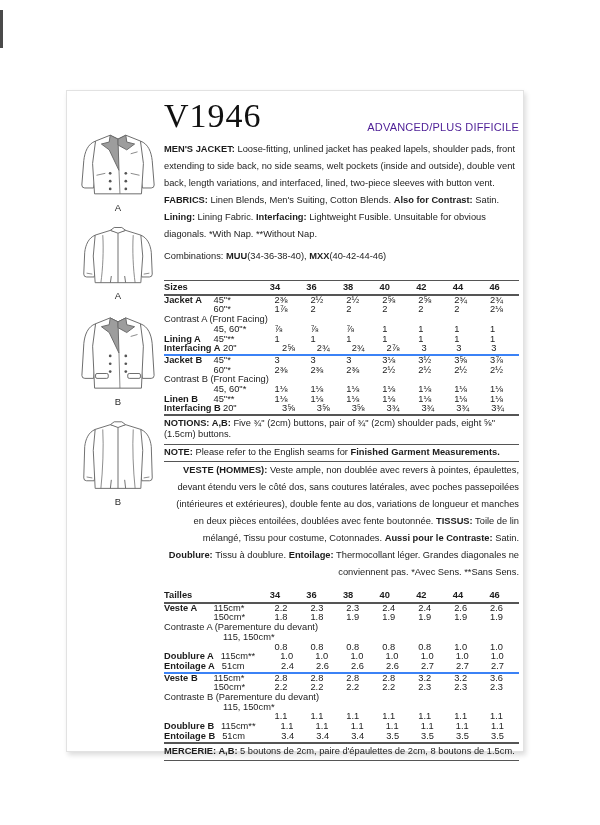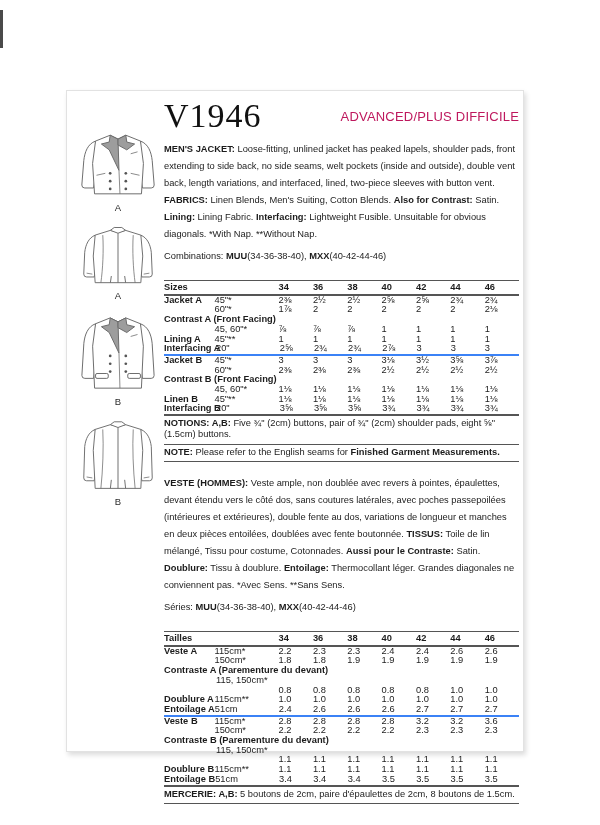--- a/index.html
+++ b/index.html
@@ -9,34 +9,34 @@
   .panel{position:absolute;left:66px;top:90px;width:456px;height:660px;background:#fff;
          border:1px solid #e2e2e2;box-shadow:2px 3px 5px rgba(0,0,0,0.14);}
   .illus-col{position:absolute;left:4px;top:40px;width:94px;display:flex;flex-direction:column;align-items:center;}
   .illus-col figure{margin:0 0 13px 0;display:flex;flex-direction:column;align-items:center;}
   .illus-col figcaption{font-size:9.5px;margin-top:2px;color:#2a2a2a;}
   .jacket-svg path,.jacket-svg line,.jacket-svg rect{stroke:#6a6a6a;stroke-width:1;fill:#fff;stroke-linejoin:round;}
   .jacket-svg .lapel{fill:#9d9d9d;}
   .jacket-svg .seam{fill:none;stroke-width:0.8;}
   .jacket-svg .btn{fill:#555;stroke:none;}
   .main-col{position:absolute;left:97px;top:8px;width:355px;}
-  .title-row{display:flex;justify-content:space-between;align-items:center;margin:0 0 8px 0;}
+  .title-row{display:flex;justify-content:space-between;align-items:flex-end;margin:0 0 8px 0;}
   .pattern-no{font-family:"Liberation Serif","DejaVu Serif",serif;font-size:34px;line-height:34px;letter-spacing:1px;color:#111;}
-  .difficulty{font-size:13px;letter-spacing:0.2px;color:#be185d;}
+  .difficulty{font-size:11px;letter-spacing:0.2px;color:#4c1d95;}
   .desc{font-size:9.3px;line-height:17px;margin:0 0 8px 0;text-align:left;}
-  .fr-desc{margin-top:13px;}
+  .fr-desc{margin-top:0;text-align:right;}
   .combo{font-size:9.3px;line-height:11px;padding-bottom:18px;border-bottom:1px solid #555;}
   .tbl{font-size:9.3px;border-bottom:2px solid #555;}
-  .t-row{display:flex;line-height:9.7px;}
+  .t-row{display:flex;line-height:9.7px;gap:7px;}
   .t-row.head{font-weight:bold;border-bottom:2px solid #555;padding:1.5px 0;}
   .t-hlabel{width:118px;}
   .t-label{width:52px;font-weight:bold;white-space:nowrap;}
   .t-width{width:66px;white-space:nowrap;}
   .t-val{width:35.4px;}
-  .t-section{font-weight:bold;}
+  .t-section{font-weight:normal;}
   .rule-top{border-top:2px solid #3b82f6;}
   .block{font-size:9.3px;line-height:11.3px;margin:0;padding:2px 0 3px 0;}
   .rule-bottom{border-bottom:1px solid #555;}
   b,.b{font-weight:bold;}
 </style>
 </head>
 <body>
 
 <div class="stage">
   <div class="edge-mark"></div>
@@ -253,21 +253,20 @@
             <div class="t-val">3¾</div>
             <div class="t-val">3¾</div>
           </div>
         </div>
 
       <p class="block rule-bottom"><span class="b">NOTIONS: A,B:</span><span> Five ¾" (2cm) buttons, pair of ¾" (2cm) shoulder pads, eight ⅝" (1.5cm) buttons.</span></p>
       <p class="block rule-bottom"><span class="b">NOTE:</span><span> Please refer to the English seams for </span><span class="b">Finished Garment Measurements.</span></p>
 
       <p class="desc fr-desc"><span class="b">VESTE (HOMMES):</span><span> Veste ample, non doublée avec revers à pointes, épaulettes, devant étendu vers le côté dos, sans coutures latérales, avec poches passepoilées (intérieures et extérieures), double fente au dos, variations de longueur et manches en deux pièces entoilées, doublées avec fente boutonnée. </span><span class="b">TISSUS:</span><span> Toile de lin mélangé, Tissu pour costume, Cotonnades. </span><span class="b">Aussi pour le Contraste:</span><span> Satin. </span><span class="b">Doublure:</span><span> Tissu à doublure. </span><span class="b">Entoilage:</span><span> Thermocollant léger. Grandes diagonales ne conviennent pas. *Avec Sens. **Sans Sens.</span></p>
 
-      <div class="combo"><span>Séries: </span><span class="b">MUU</span><span>(34-36-38-40), </span><span class="b">MXX</span><span>(40-42-44-46)</span></div>
       <div class="tbl">
           <div class="t-row head">
             <div class="t-hlabel">Tailles</div>
             <div class="t-val">34</div>
             <div class="t-val">36</div>
             <div class="t-val">38</div>
             <div class="t-val">40</div>
             <div class="t-val">42</div>
             <div class="t-val">44</div>
             <div class="t-val">46</div>

